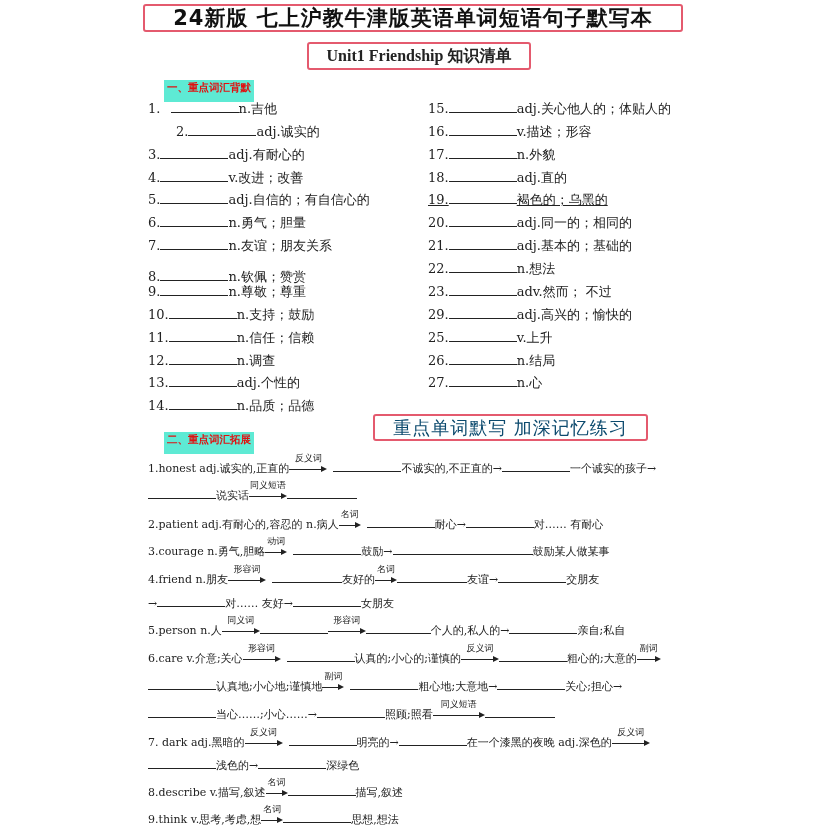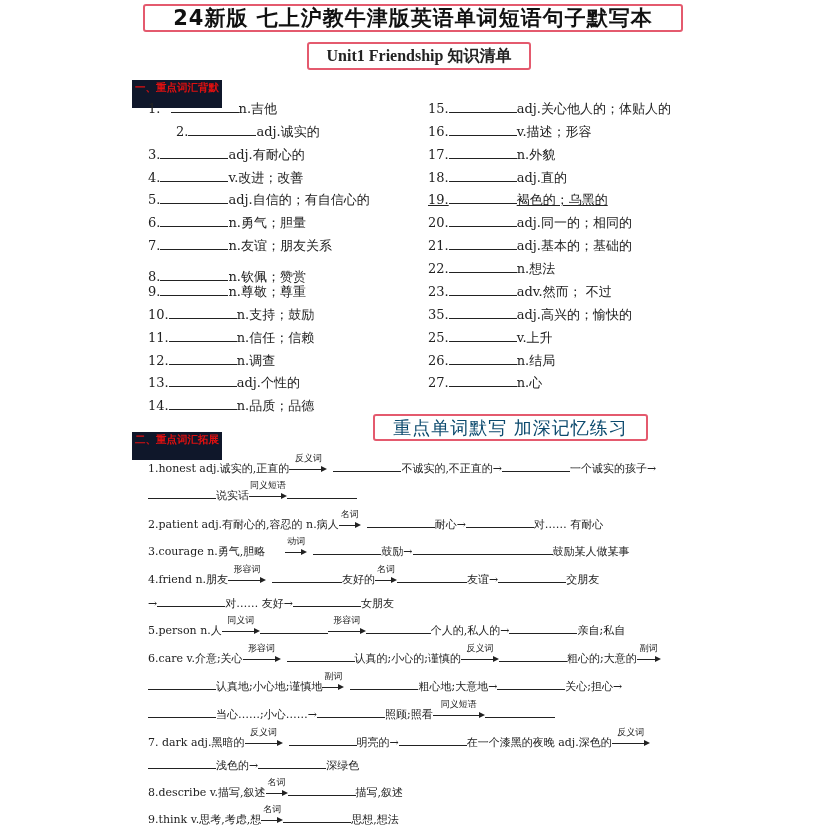--- a/index.html
+++ b/index.html
@@ -14,22 +14,22 @@
   .title-box span { font-family: "DejaVu Sans", sans-serif; font-weight: bold; font-size: 21px; color: #111; letter-spacing: 1px; }
 
   .subtitle-box {
     position: absolute; left: 307px; top: 42px; width: 224px; height: 28px;
     border: 2px solid #e45a6e; border-radius: 3px; background: #fff;
     display: flex; align-items: center; justify-content: center;
   }
   .subtitle-box span { font-family: "Liberation Serif", serif; font-weight: bold; font-size: 16px; color: #222; }
 
   .section-label {
-    position: absolute; left: 132px; height: 28px; padding: 0 3px;
-    background: #0f172a; color: #e01010; font-weight: bold; font-size: 10.5px;
+    position: absolute; left: 164px; height: 22px; padding: 0 3px;
+    background: #5eead4; color: #e01010; font-weight: bold; font-size: 10.5px;
     font-family: "DejaVu Sans", sans-serif; line-height: 15px;
   }
   .vocab-item { position: absolute; white-space: nowrap; font-size: 13px; line-height: 14px; }
   .blank { display: inline-block; border-bottom: 1px solid #222; height: 11px; vertical-align: baseline; }
 
   .banner {
     position: absolute; left: 373px; top: 414px; width: 275px; height: 27px;
     border: 2px solid #e45a6e; border-radius: 3px;
     display: flex; align-items: center; justify-content: center;
   }
@@ -73,21 +73,21 @@
 
   <div class="vocab-item" style="left:428px;top:102px;"><span>15.</span><span class="blank" style="width:68px;"></span><span>adj.关心他人的；体贴人的</span></div>
   <div class="vocab-item" style="left:428px;top:125px;"><span>16.</span><span class="blank" style="width:68px;"></span><span>v.描述；形容</span></div>
   <div class="vocab-item" style="left:428px;top:148px;"><span>17.</span><span class="blank" style="width:68px;"></span><span>n.外貌</span></div>
   <div class="vocab-item" style="left:428px;top:171px;"><span>18.</span><span class="blank" style="width:68px;"></span><span>adj.直的</span></div>
   <div class="vocab-item" style="left:428px;top:193px;text-decoration:underline;"><span>19.</span><span class="blank" style="width:68px;"></span><span>褐色的；乌黑的</span></div>
   <div class="vocab-item" style="left:428px;top:216px;"><span>20.</span><span class="blank" style="width:68px;"></span><span>adj.同一的；相同的</span></div>
   <div class="vocab-item" style="left:428px;top:239px;"><span>21.</span><span class="blank" style="width:68px;"></span><span>adj.基本的；基础的</span></div>
   <div class="vocab-item" style="left:428px;top:262px;"><span>22.</span><span class="blank" style="width:68px;"></span><span>n.想法</span></div>
   <div class="vocab-item" style="left:428px;top:285px;"><span>23.</span><span class="blank" style="width:68px;"></span><span>adv.然而； 不过</span></div>
-  <div class="vocab-item" style="left:428px;top:308px;"><span>35.</span><span class="blank" style="width:68px;"></span><span>adj.高兴的；愉快的</span></div>
+  <div class="vocab-item" style="left:428px;top:308px;"><span>29.</span><span class="blank" style="width:68px;"></span><span>adj.高兴的；愉快的</span></div>
   <div class="vocab-item" style="left:428px;top:331px;"><span>25.</span><span class="blank" style="width:68px;"></span><span>v.上升</span></div>
   <div class="vocab-item" style="left:428px;top:354px;"><span>26.</span><span class="blank" style="width:68px;"></span><span>n.结局</span></div>
   <div class="vocab-item" style="left:428px;top:376px;"><span>27.</span><span class="blank" style="width:68px;"></span><span>n.心</span></div>
 </div>
 
 <div class="banner">
   <span>重点单词默写 加深记忆练习</span>
 </div>
 
 <div class="section-label" style="top:432px;">二、重点词汇拓展</div>
@@ -97,21 +97,21 @@
 </div>
 <div class="exp-line" style="top:488px;">
   <span class="blank" style="width:68px;"></span><span>说实话</span><span class="arrow"><span class="lbl">同义短语</span><span class="shaft"></span><span class="head"></span></span><span class="blank" style="width:70px;"></span>
 </div>
 
 <div class="exp-line" style="top:517px;">
   <span>2.patient adj.有耐心的,容忍的  n.病人</span><span class="arrow" style="width:22px;"><span class="lbl">名词</span><span class="shaft"></span><span class="head"></span></span><span class="gap"></span><span class="blank" style="width:68px;"></span><span>耐心→</span><span class="blank" style="width:68px;"></span><span>对…… 有耐心</span>
 </div>
 
 <div class="exp-line" style="top:544px;">
-  <span>3.courage n.勇气,胆略</span><span class="arrow" style="width:22px;margin-left:20px;"><span class="lbl">动词</span><span class="shaft"></span><span class="head"></span></span><span class="gap"></span><span class="blank" style="width:68px;"></span><span>鼓励→</span><span class="blank" style="width:140px;"></span><span>鼓励某人做某事</span>
+  <span>3.courage n.勇气,胆略</span><span class="arrow" style="width:22px;"><span class="lbl">动词</span><span class="shaft"></span><span class="head"></span></span><span class="gap"></span><span class="blank" style="width:68px;"></span><span>鼓励→</span><span class="blank" style="width:140px;"></span><span>鼓励某人做某事</span>
 </div>
 
 <div class="exp-line" style="top:572px;">
   <span>4.friend n.朋友</span><span class="arrow"><span class="lbl">形容词</span><span class="shaft"></span><span class="head"></span></span><span class="gap"></span><span class="blank" style="width:70px;"></span><span>友好的</span><span class="arrow" style="width:22px;"><span class="lbl">名词</span><span class="shaft"></span><span class="head"></span></span><span class="blank" style="width:70px;"></span><span>友谊→</span><span class="blank" style="width:68px;"></span><span>交朋友</span>
 </div>
 <div class="exp-line" style="top:596px;">
   <span>→</span><span class="blank" style="width:68px;"></span><span>对…… 友好→</span><span class="blank" style="width:68px;"></span><span>女朋友</span>
 </div>
 
 <div class="exp-line" style="top:623px;">

